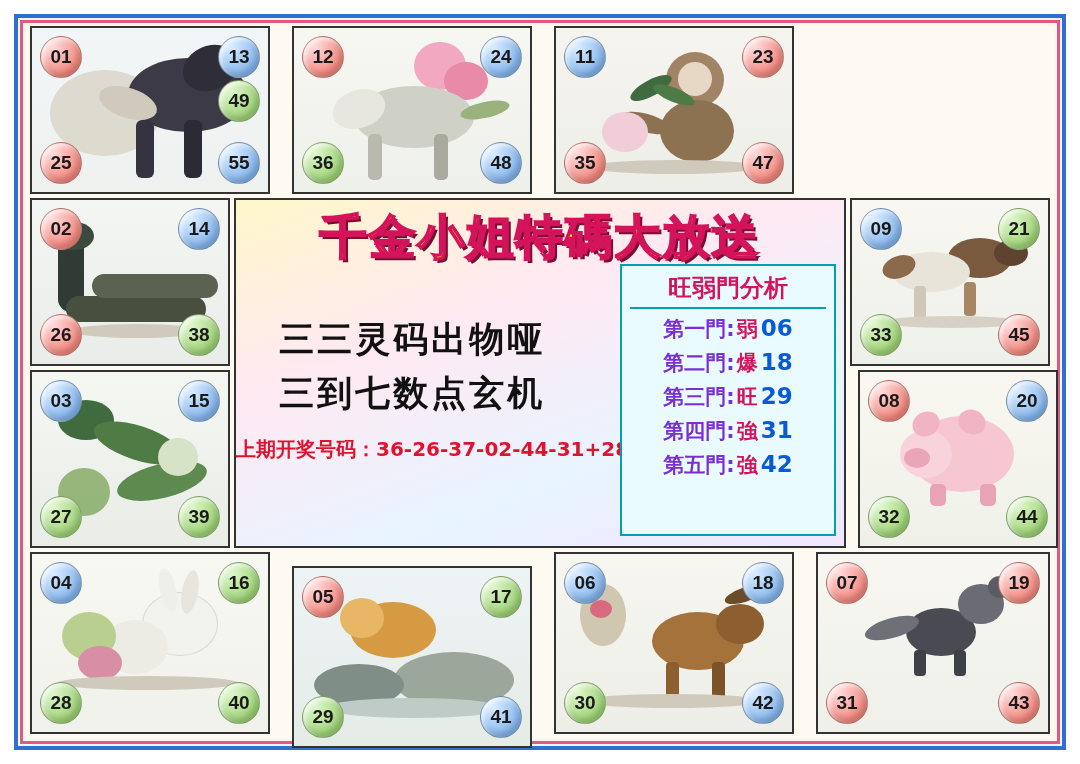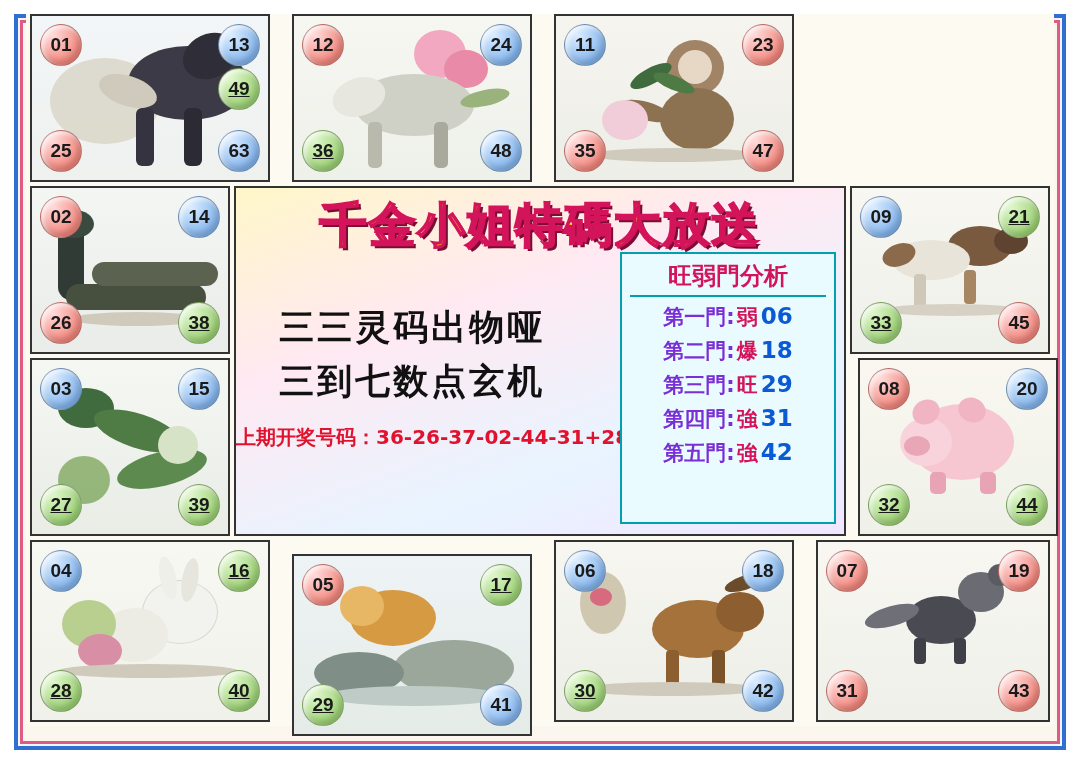--- a/index.html
+++ b/index.html
@@ -29,21 +29,21 @@
     box-sizing:border-box;
     background:#f3f7fb;
   }
   .border-inner2{
     position:absolute;top:20px;left:20px;right:20px;bottom:20px;
     border:3px solid #e05b84;
     box-sizing:border-box;
     background:#fbf7ee;
   }
   .stage{
-    position:absolute;top:14px;left:26px;
+    position:absolute;top:26px;left:26px;
     width:1028px;height:712px;
     background:#fdfaf2;
   }
 
   
   .card{
     position:absolute;
     box-sizing:border-box;
     border:2px solid #333;
     background:#fffdf7;
@@ -58,21 +58,21 @@
     width:40px;height:40px;border-radius:50%;
     display:flex;align-items:center;justify-content:center;
     font-family:"Liberation Sans",sans-serif;
     font-size:19px;font-weight:bold;color:#1a1a1a;
     border:1px solid rgba(0,0,0,.25);
     box-shadow:inset -3px -4px 6px rgba(0,0,0,.18), inset 3px 3px 5px rgba(255,255,255,.8);
     z-index:5;
   }
   .ball.red{background:radial-gradient(circle at 32% 28%,#ffd8d8,#f4897f 70%);}
   .ball.blue{background:radial-gradient(circle at 32% 28%,#d9ecff,#86b7ef 70%);}
-  .ball.green{background:radial-gradient(circle at 32% 28%,#ddf6c9,#9fd477 70%);text-decoration:underline;}
+  .ball.green{background:radial-gradient(circle at 32% 28%,#ddf6c9,#9fd477 70%);}
   .b-tl{top:8px;left:8px;}
   .b-tr{top:8px;right:8px;}
   .b-bl{bottom:8px;left:8px;}
   .b-br{bottom:8px;right:8px;}
 
   
   .banner{
     position:absolute;
     box-sizing:border-box;
     border:2px solid #333;
@@ -158,21 +158,21 @@
         <div class="blob" style="left:96px;top:30px;width:120px;height:74px;background:#3b3a46;"></div>
         <div class="blob" style="left:150px;top:18px;width:56px;height:44px;background:#2e2d38;transform:rotate(-25deg);"></div>
         <div class="blob" style="left:104px;top:92px;width:18px;height:58px;background:#34333f;border-radius:6px;"></div>
         <div class="blob" style="left:152px;top:92px;width:18px;height:58px;background:#2b2a35;border-radius:6px;"></div>
         <div class="blob" style="left:66px;top:60px;width:60px;height:30px;background:#cfcabc;transform:rotate(18deg);"></div>
       </div>
       <div class="ball red b-tl">01</div>
       <div class="ball blue b-tr">13</div>
       <div class="ball green" style="top:52px;right:8px;">49</div>
       <div class="ball red b-bl">25</div>
-      <div class="ball blue b-br">63</div>
+      <div class="ball blue b-br">55</div>
     </div>
 
     <div class="card" style="left:266px;top:0px;width:240px;height:168px;">
       <div class="art">
         <div class="bg-wash" style="background:linear-gradient(180deg,#f7f7f2,#eef0ea);"></div>
         <div class="blob" style="left:120px;top:14px;width:52px;height:48px;background:#f2a8c0;"></div>
         <div class="blob" style="left:150px;top:34px;width:44px;height:38px;background:#e88aa8;"></div>
         <div class="blob" style="left:60px;top:58px;width:120px;height:62px;background:#cfd0c6;"></div>
         <div class="blob" style="left:38px;top:62px;width:54px;height:38px;background:#e8e7df;transform:rotate(-18deg);"></div>
         <div class="blob" style="left:74px;top:106px;width:14px;height:46px;background:#b9b9ae;border-radius:5px;"></div>

